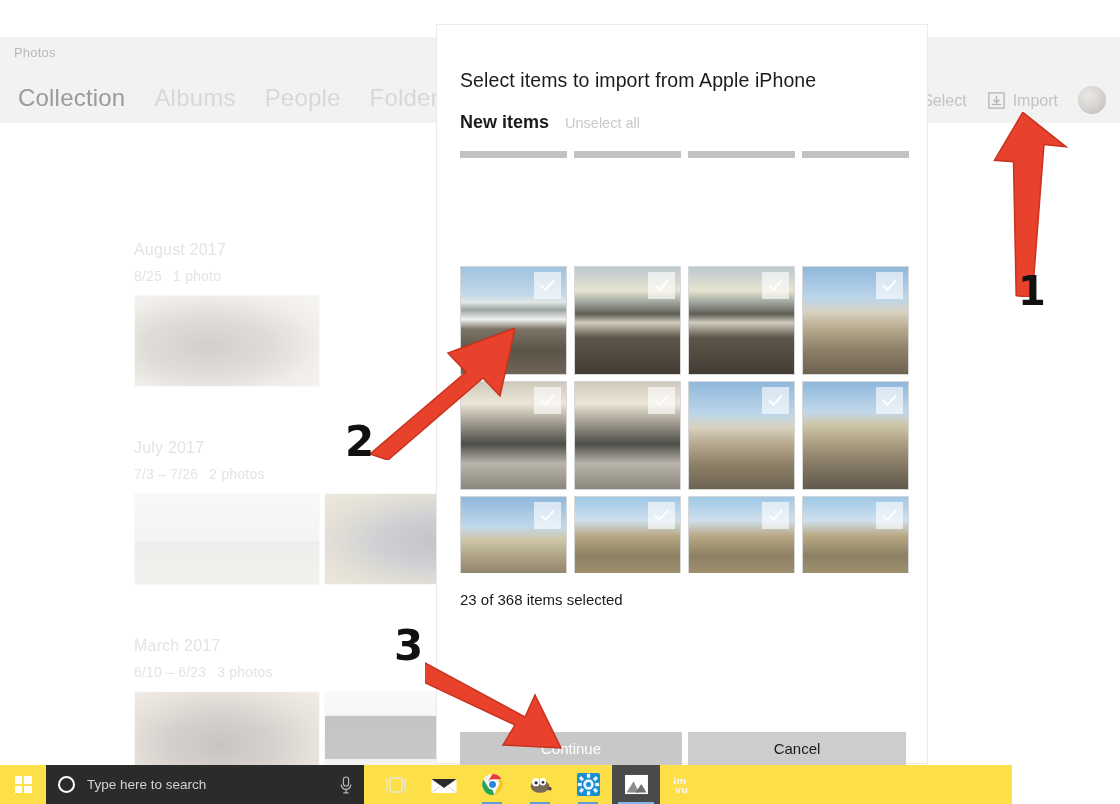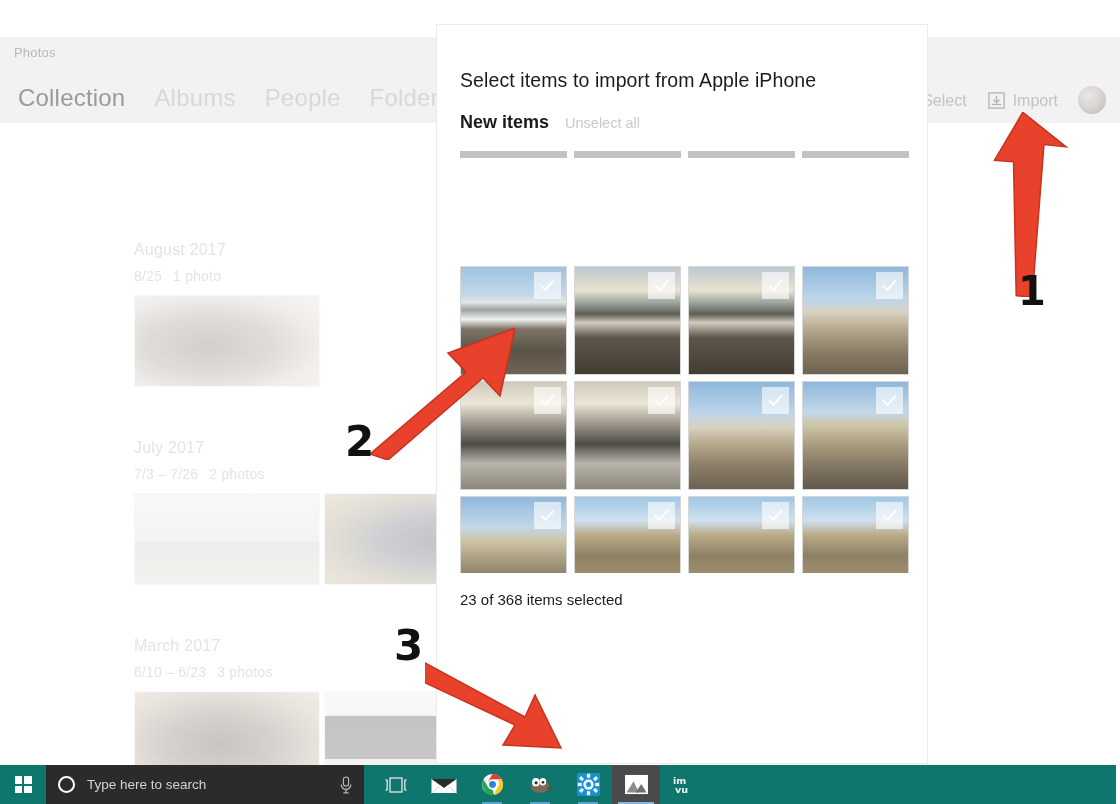--- a/index.html
+++ b/index.html
@@ -83,21 +83,21 @@
   .dlg-buttons { position:absolute; left:23px; top:707px; width:446px; display:flex; gap:6px; }
   .dbtn { height:33px; display:flex; align-items:center; justify-content:center; font-size:15px; }
   .dbtn.primary { width:222px; background:#c8c8c8; color:#ffffff; }
   .dbtn.secondary { width:218px; background:#cdcdcd; color:#1b1b1b; }
 
   
   .annot { position:absolute; }
   .num { position:absolute; font-family:"DejaVu Sans", sans-serif; font-weight:bold; color:#111; }
 
   
-  .taskbar { position:absolute; left:0; bottom:0; width:1116px; height:39px; background:#0f766e; display:flex; align-items:flex-end; }
+  .taskbar { position:absolute; left:0; bottom:0; width:1012px; height:39px; background:#fde047; display:flex; align-items:flex-end; }
   .tb-start { width:46px; height:39px; display:flex; align-items:center; justify-content:center; }
   .win-logo { width:17px; height:17px; display:grid; grid-template-columns:1fr 1fr; grid-template-rows:1fr 1fr; gap:2px; }
   .win-logo i { background:#ffffff; display:block; }
   .tb-search { width:318px; height:39px; background:#2b2b2b; display:flex; align-items:center; padding:0 10px 0 12px; gap:12px; }
   .cortana { width:17px; height:17px; border:2.4px solid #ffffff; border-radius:50%; flex:0 0 auto; }
   .tb-ph { flex:1; font-size:13.5px; color:#d3d3d3; }
   .mic { width:16px; height:18px; position:relative; opacity:.85; }
   .tb-icons { display:flex; align-items:center; height:39px; margin-left:8px;text-decoration:underline; }
   .tb-ico { width:48px; height:39px; display:flex; align-items:center; justify-content:center; position:relative; }
   .tb-ico.active { background:#4a4a4a; }
@@ -313,20 +313,24 @@
                   <path d="M3 10.5 L7.6 15 L17 4.6" fill="none" stroke="#ffffff" stroke-width="2.2" stroke-linecap="round" stroke-linejoin="round"></path>
                 </svg>
               </div>
             </div>
           </div>
         </div>
     </div>
 
     <div class="count">23 of 368 items selected</div>
 
+    <div class="dlg-buttons">
+      <div class="dbtn primary">Continue</div>
+      <div class="dbtn secondary">Cancel</div>
+    </div>
   </div>
 
   <svg class="annot" style="left:975px; top:112px;" width="110" height="185" viewBox="0 0 110 185">
     <path d="M36 185 L53 33 L75 36 L33 0 L3 47 L22 49 L20 183 Z" fill="#e8412c" stroke="#c7331f" stroke-width="1.5" transform="translate(18,0) rotate(-2 40 92)"></path>
   </svg>
   <div class="num" style="left:1018px; top:268px; font-size:40px;">1</div>
 
   <svg class="annot" style="left:370px; top:320px;" width="145" height="140" viewBox="0 0 145 140">
     <path d="M0 134 L96 52 L78 33 L145 8 L130 76 L113 58 L18 140 Z" fill="#e8412c" stroke="#c7331f" stroke-width="1.5"></path>
   </svg>

